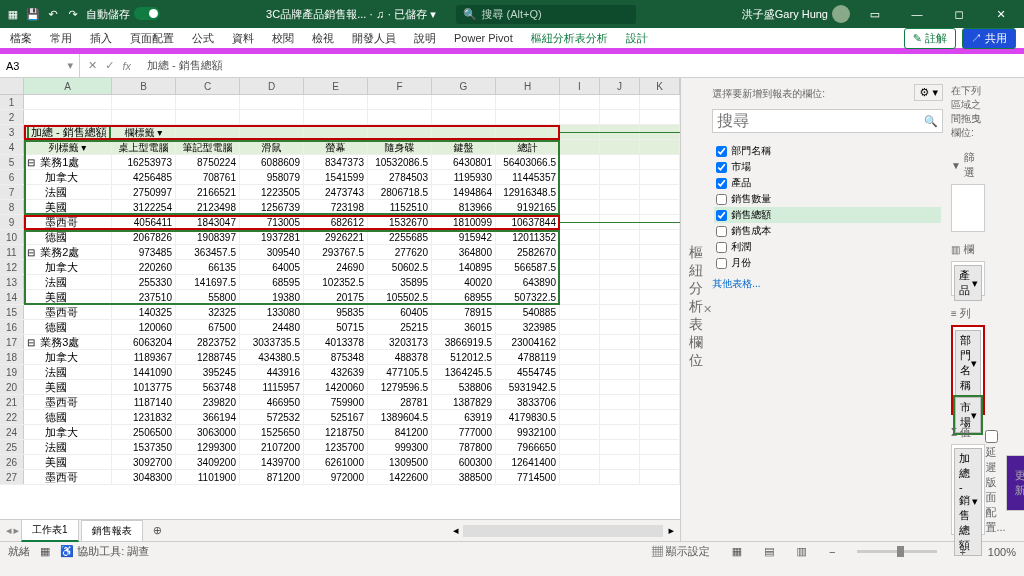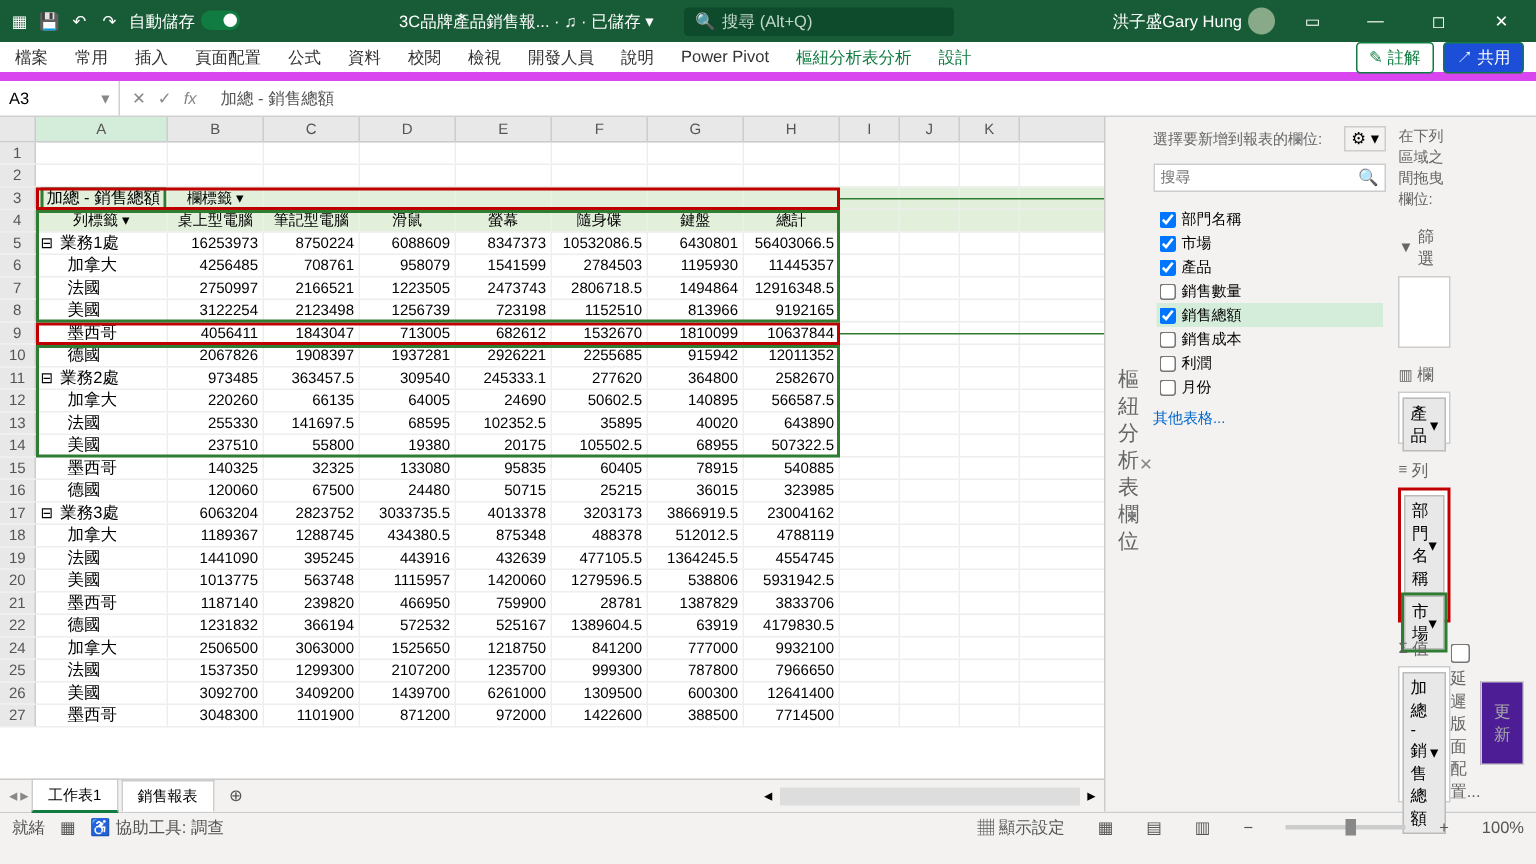--- a/index.html
+++ b/index.html
@@ -52,21 +52,21 @@
 .sheet-tabs{height:22px;background:#f3f2f1;border-top:1px solid #ccc;display:flex;align-items:center;padding:0 6px;gap:2px}
 .stab{padding:3px 10px;background:#fff;border:1px solid #ccc;border-bottom:none;font-size:10px}
 .stab.active{border-bottom:2px solid #107c41}
 .stab-add{padding:3px 8px;color:#555}
 .field-pane{flex:1;background:#f3f2f1;border-left:1px solid #ccc;padding:6px 8px;display:flex;flex-direction:row}
 .fp-title{font-size:14px;color:#666;margin-bottom:6px}
 .fp-row{display:flex;gap:8px}
 .fp-col{flex:1;display:flex;flex-direction:column;gap:4px}
 .fp-sub{font-size:10px;color:#666}
 .fp-search{display:flex;border:1px solid #ccc;background:#fff;padding:2px 4px;align-items:center;margin:4px 0}
-.fp-search input{border:none;flex:1;font-size:10px;outline:none}
+.fp-search input{border:none;flex:1;font-size:16px;outline:none}
 .field-list{border:none;padding:2px;max-height:150px}
 .fld{display:flex;align-items:center;gap:4px;padding:1px 2px;font-size:10px}
 .fld input{width:11px;height:11px}
 .fld.sel{background:#d4edda}
 .drop-label{font-size:10px;color:#666;margin-top:6px;display:flex;align-items:center;gap:3px}
 .drop-zone{background:#fff;border:1px solid #ccc;min-height:24px;padding:2px;font-size:10px}
 .drop-item{background:#e8e8e8;border:1px solid #bbb;padding:2px 4px;margin:1px 0;display:flex;justify-content:space-between;align-items:center;font-size:10px}
 .statusbar{height:20px;background:#f3f2f1;border-top:1px solid #ccc;display:flex;align-items:center;padding:0 8px;font-size:10px;color:#555;gap:10px}
 .statusbar .right{margin-left:auto;display:flex;align-items:center;gap:22px}
 .zoom-slider{width:80px;height:3px;background:#ccc;position:relative}
@@ -300,21 +300,21 @@
           <div class="cell cI"></div>
           <div class="cell cJ"></div>
           <div class="cell cK"></div>
         </div>
         <div class="row ">
           <div class="rh">11</div>
           <div class="cell cA">⊟ <span class="lvl1">業務2處</span></div>
           <div class="cell cB">973485</div>
           <div class="cell cC">363457.5</div>
           <div class="cell cD">309540</div>
-          <div class="cell cE">245333.1</div>
+          <div class="cell cE">293767.5</div>
           <div class="cell cF">277620</div>
           <div class="cell cG">364800</div>
           <div class="cell cH">2582670</div>
           <div class="cell cI"></div>
           <div class="cell cJ"></div>
           <div class="cell cK"></div>
         </div>
         <div class="row ">
           <div class="rh">12</div>
           <div class="cell cA"><span class="lvl2">加拿大</span></div>
@@ -539,21 +539,21 @@
   </div>
  </div>
 
  <div class="field-pane">
   <div style="display:flex;justify-content:space-between;align-items:center">
    <div class="fp-title">樞紐分析表欄位</div>
    <span style="color:#888">✕</span>
   </div>
   <div class="fp-row">
    <div class="fp-col">
-    <div style="display:flex;justify-content:space-between;align-items:center">
+    <div style="display:flex;justify-content:space-between;align-items:flex-end">
      <div class="fp-sub">選擇要新增到報表的欄位:</div>
      <span style="border:1px solid #ccc;padding:1px 4px">⚙ ▾</span>
     </div>
     <div class="fp-search">
      <input placeholder="搜尋" style="">
      <span>🔍</span>
     </div>
     <div class="field-list" id="fieldList">
             <div class="fld"><input type="checkbox" checked="" style=""> 部門名稱</div>
             <div class="fld"><input type="checkbox" checked="" style=""> 市場</div>

